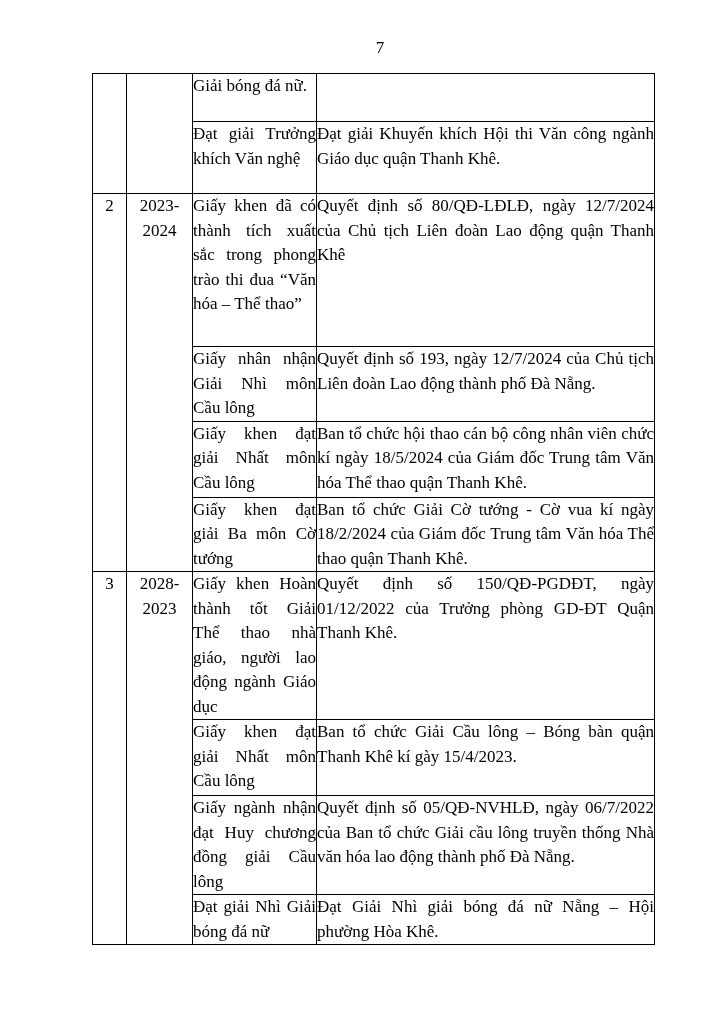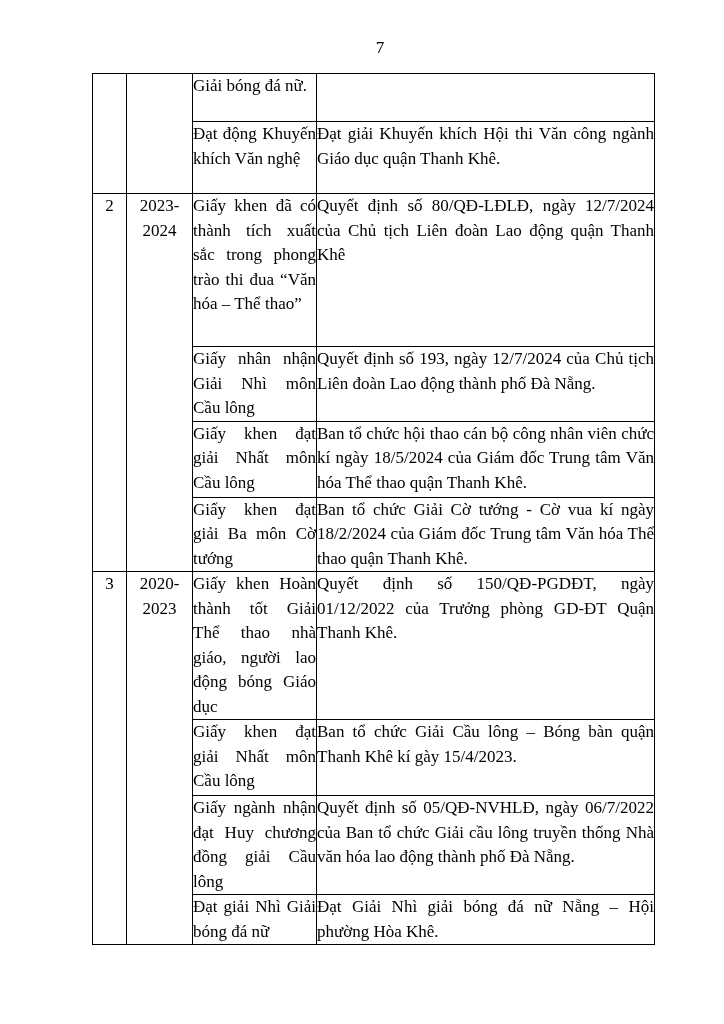--- a/index.html
+++ b/index.html
@@ -71,21 +71,21 @@
     <col style="width:338px">
   </colgroup>
   <tbody>
       <tr style="height: 48px;">
         <td class="col-no" rowspan="2"></td>
         <td class="col-years" rowspan="2"></td>
         <td class="col-award">Giải bóng đá nữ.</td>
         <td class="col-details"></td>
       </tr>
       <tr style="height: 72px;">
-        <td class="col-award">Đạt động Khuyến khích Văn nghệ</td>
+        <td class="col-award">Đạt giải Trưởng khích Văn nghệ</td>
         <td class="col-details">Đạt giải Khuyến khích Hội thi Văn công ngành Giáo dục quận Thanh Khê.</td>
       </tr>
       <tr style="height: 153px;">
         <td class="col-no" rowspan="4">2</td>
         <td class="col-years" rowspan="4">2023-2024</td>
         <td class="col-award">Giấy khen đã có thành tích xuất sắc trong phong trào thi đua “Văn hóa – Thể thao”</td>
         <td class="col-details">Quyết định số 80/QĐ-LĐLĐ, ngày 12/7/2024 của Chủ tịch Liên đoàn Lao động quận Thanh Khê</td>
       </tr>
       <tr style="height: 71px;">
         <td class="col-award">Giấy nhân nhận Giải Nhì môn Cầu lông</td>
@@ -94,22 +94,22 @@
       <tr style="height: 76px;">
         <td class="col-award">Giấy khen đạt giải Nhất môn Cầu lông</td>
         <td class="col-details">Ban tổ chức hội thao cán bộ công nhân viên chức kí ngày 18/5/2024 của Giám đốc Trung tâm Văn hóa Thể thao quận Thanh Khê.</td>
       </tr>
       <tr style="height: 72px;">
         <td class="col-award">Giấy khen đạt giải Ba môn Cờ tướng</td>
         <td class="col-details">Ban tổ chức Giải Cờ tướng - Cờ vua kí ngày 18/2/2024 của Giám đốc Trung tâm Văn hóa Thể thao quận Thanh Khê.</td>
       </tr>
       <tr style="height: 147px;">
         <td class="col-no" rowspan="4">3</td>
-        <td class="col-years" rowspan="4">2020-2023</td>
-        <td class="col-award">Giấy khen Hoàn thành tốt Giải Thể thao nhà giáo, người lao động bóng Giáo dục</td>
+        <td class="col-years" rowspan="4">2028-2023</td>
+        <td class="col-award">Giấy khen Hoàn thành tốt Giải Thể thao nhà giáo, người lao động ngành Giáo dục</td>
         <td class="col-details">Quyết định số 150/QĐ-PGDĐT, ngày 01/12/2022 của Trưởng phòng GD-ĐT Quận Thanh Khê.</td>
       </tr>
       <tr style="height: 76px;">
         <td class="col-award">Giấy khen đạt giải Nhất môn Cầu lông</td>
         <td class="col-details">Ban tổ chức Giải Cầu lông – Bóng bàn quận Thanh Khê kí gày 15/4/2023.</td>
       </tr>
       <tr style="height: 98px;">
         <td class="col-award">Giấy ngành nhận đạt Huy chương đồng giải Cầu lông</td>
         <td class="col-details">Quyết định số 05/QĐ-NVHLĐ, ngày 06/7/2022 của Ban tổ chức Giải cầu lông truyền thống Nhà văn hóa lao động thành phố Đà Nẵng.</td>
       </tr>

